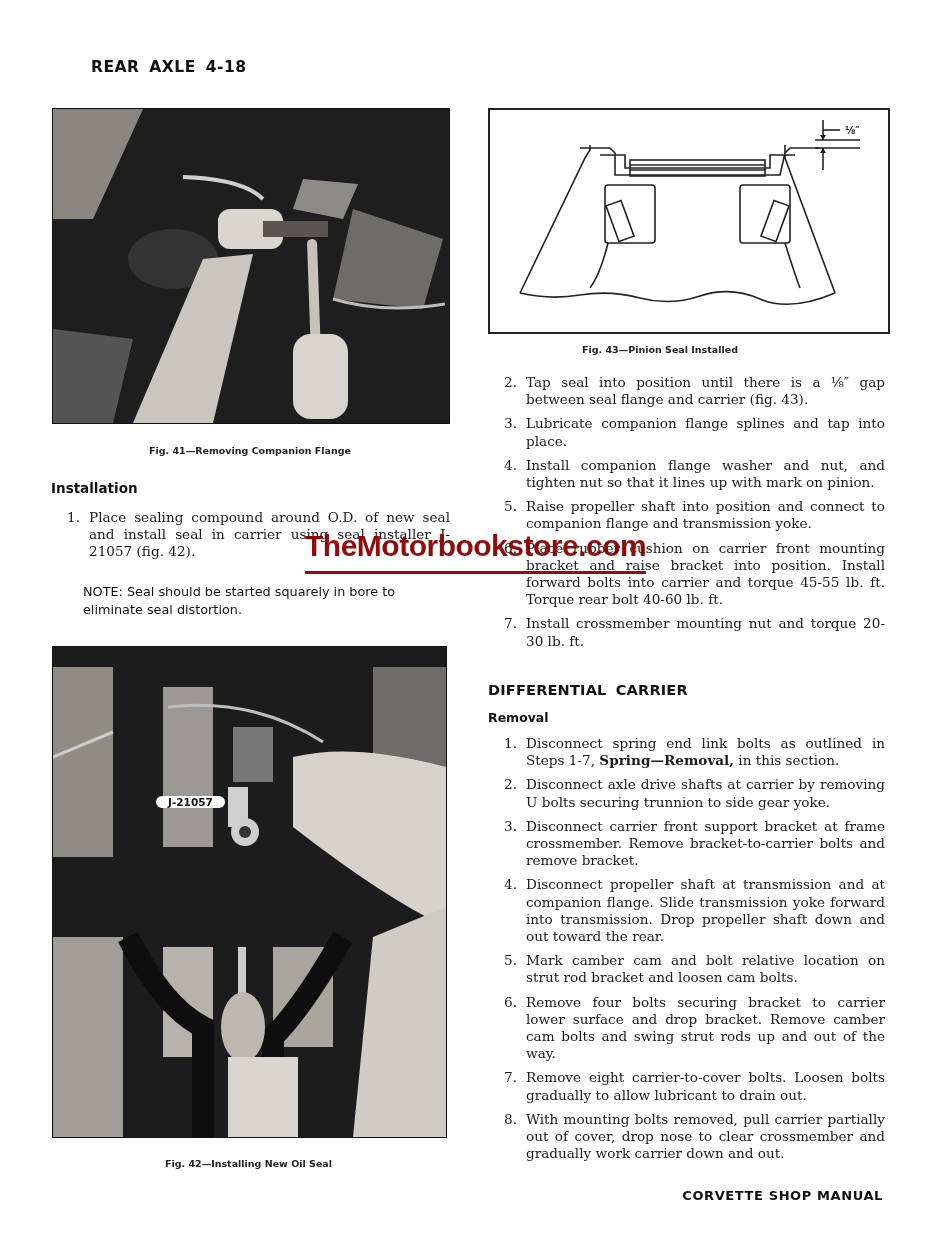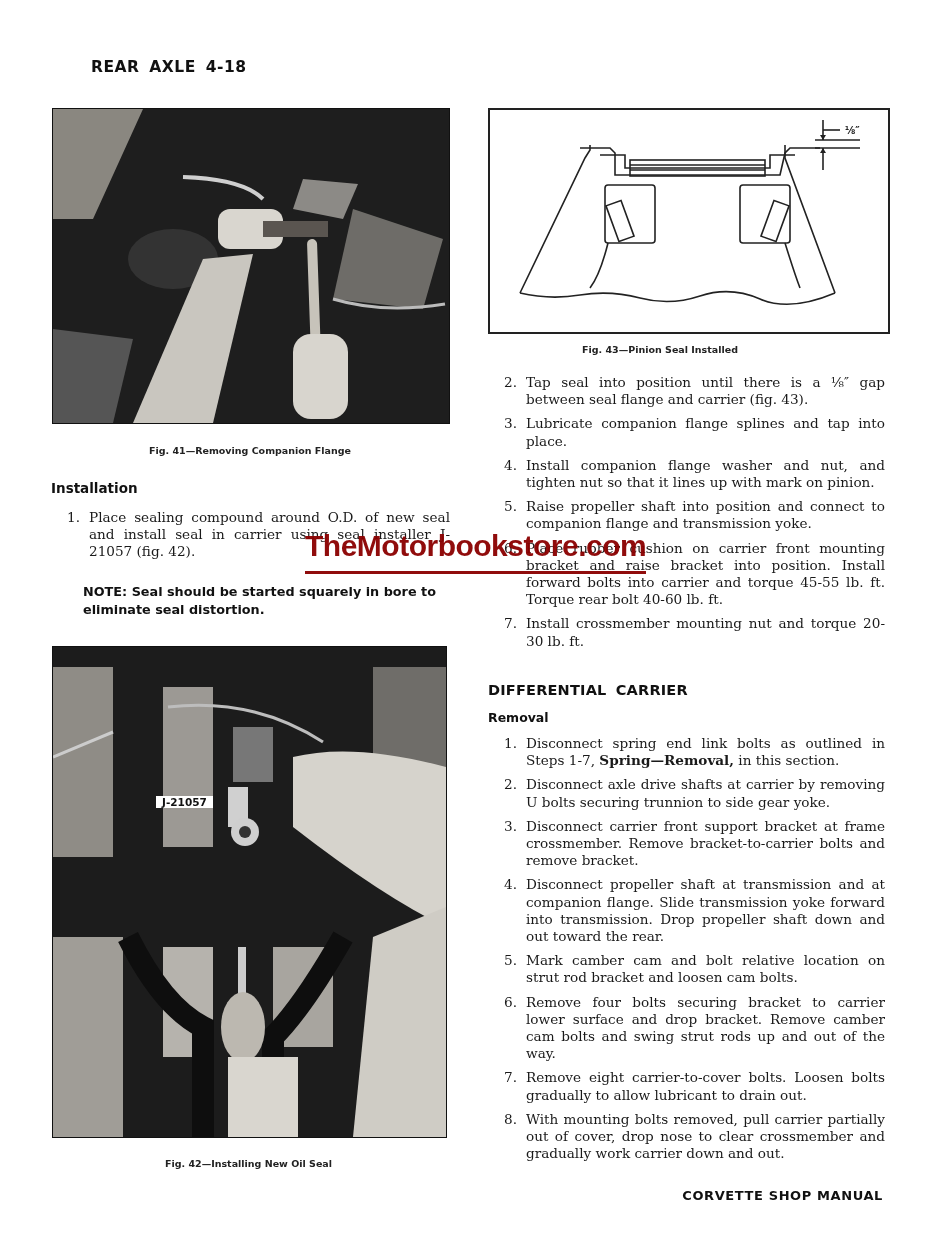--- a/index.html
+++ b/index.html
@@ -20,29 +20,29 @@
   .subhead { position:absolute; font-family:"DejaVu Sans", sans-serif; font-weight:bold; color:#111; }
   .sh-install { left:51px; top:480px; font-size:13.5px; }
   .sh-diff { left:488px; top:682px; font-size:14.5px; letter-spacing:0.2px; word-spacing:4px; }
   .sh-removal { left:488px; top:710px; font-size:12.5px; }
   ol.steps { position:absolute; margin:0; padding:0; list-style:none; font-size:13.6px; line-height:17.2px; }
   ol.steps li { position:relative; padding-left:31px; margin-bottom:7px; text-align:justify; }
   ol.steps li .num { position:absolute; left:0; top:0; width:22px; text-align:right; }
   .left-steps { left:58px; top:509px; width:392px; }
   .right-top-steps { left:495px; top:374px; width:390px; }
   .right-bottom-steps { left:495px; top:735px; width:390px; }
-  .note { position:absolute; left:83px; top:583px; width:360px; font-family:"DejaVu Sans", sans-serif; font-weight:bold;
+  .note { position:absolute; left:83px; top:583px; width:360px; font-family:"DejaVu Sans", sans-serif; font-weight:normal;
           font-size:12.8px; line-height:17.5px; color:#111; }
   .footer { position:absolute; right:67px; top:1188px; font-family:"DejaVu Sans", sans-serif; font-weight:bold;
             font-size:13px; letter-spacing:0.6px; color:#111; }
   .watermark { position:absolute; left:305px; top:531px; font-family:"Liberation Sans", sans-serif; font-weight:bold;
                font-size:30px; color:#8b0000; letter-spacing:-0.5px; line-height:30px;
                border-bottom:3px solid #8b0000; padding-bottom:10px; opacity:0.95; }
   .callout { position:absolute; left:156px; top:796px; background:#fff; font-family:"DejaVu Sans", sans-serif; font-weight:bold;
-             font-size:10.5px; padding:0 6px; color:#111; }
+             font-size:10.5px; padding:0 12px; color:#111;border-radius:6px; }
   b.inline { font-weight:bold; }
 </style>
 </head>
 <body>
 
 <div class="header">REAR AXLE 4-18</div>
 
 <div class="photo fig1">
   <svg viewBox="0 0 396 314" preserveAspectRatio="none">
     <rect width="396" height="314" fill="#1e1e1e"></rect>

